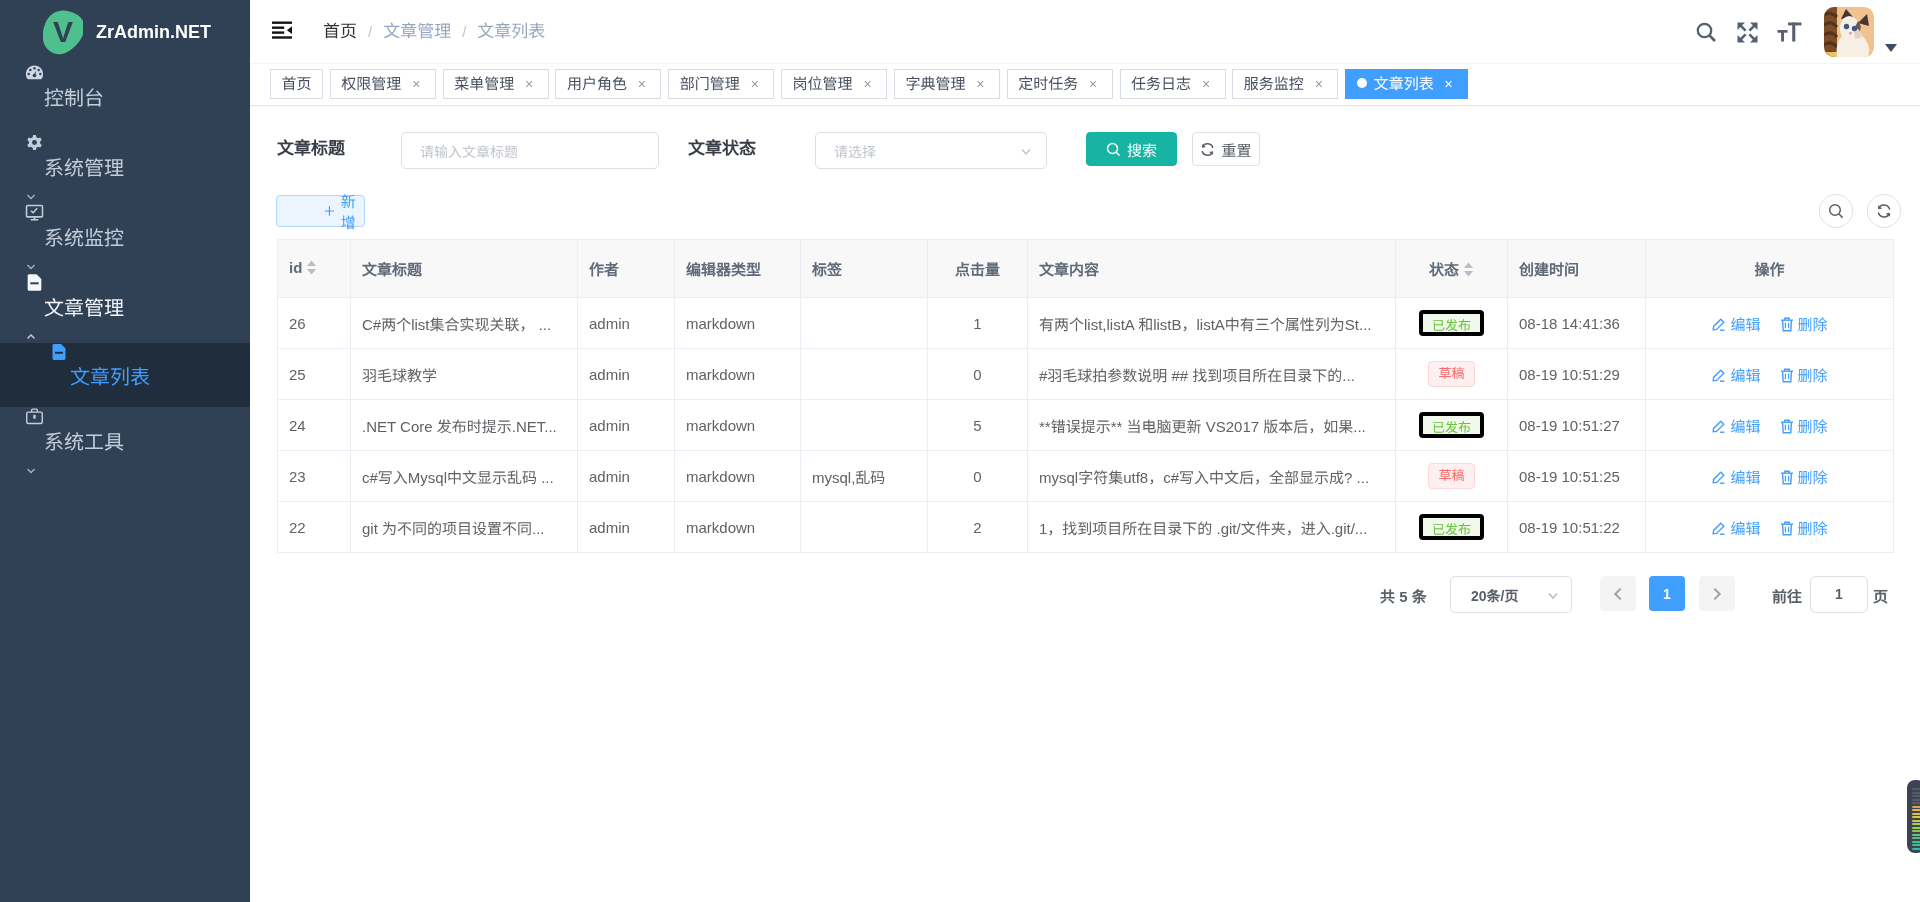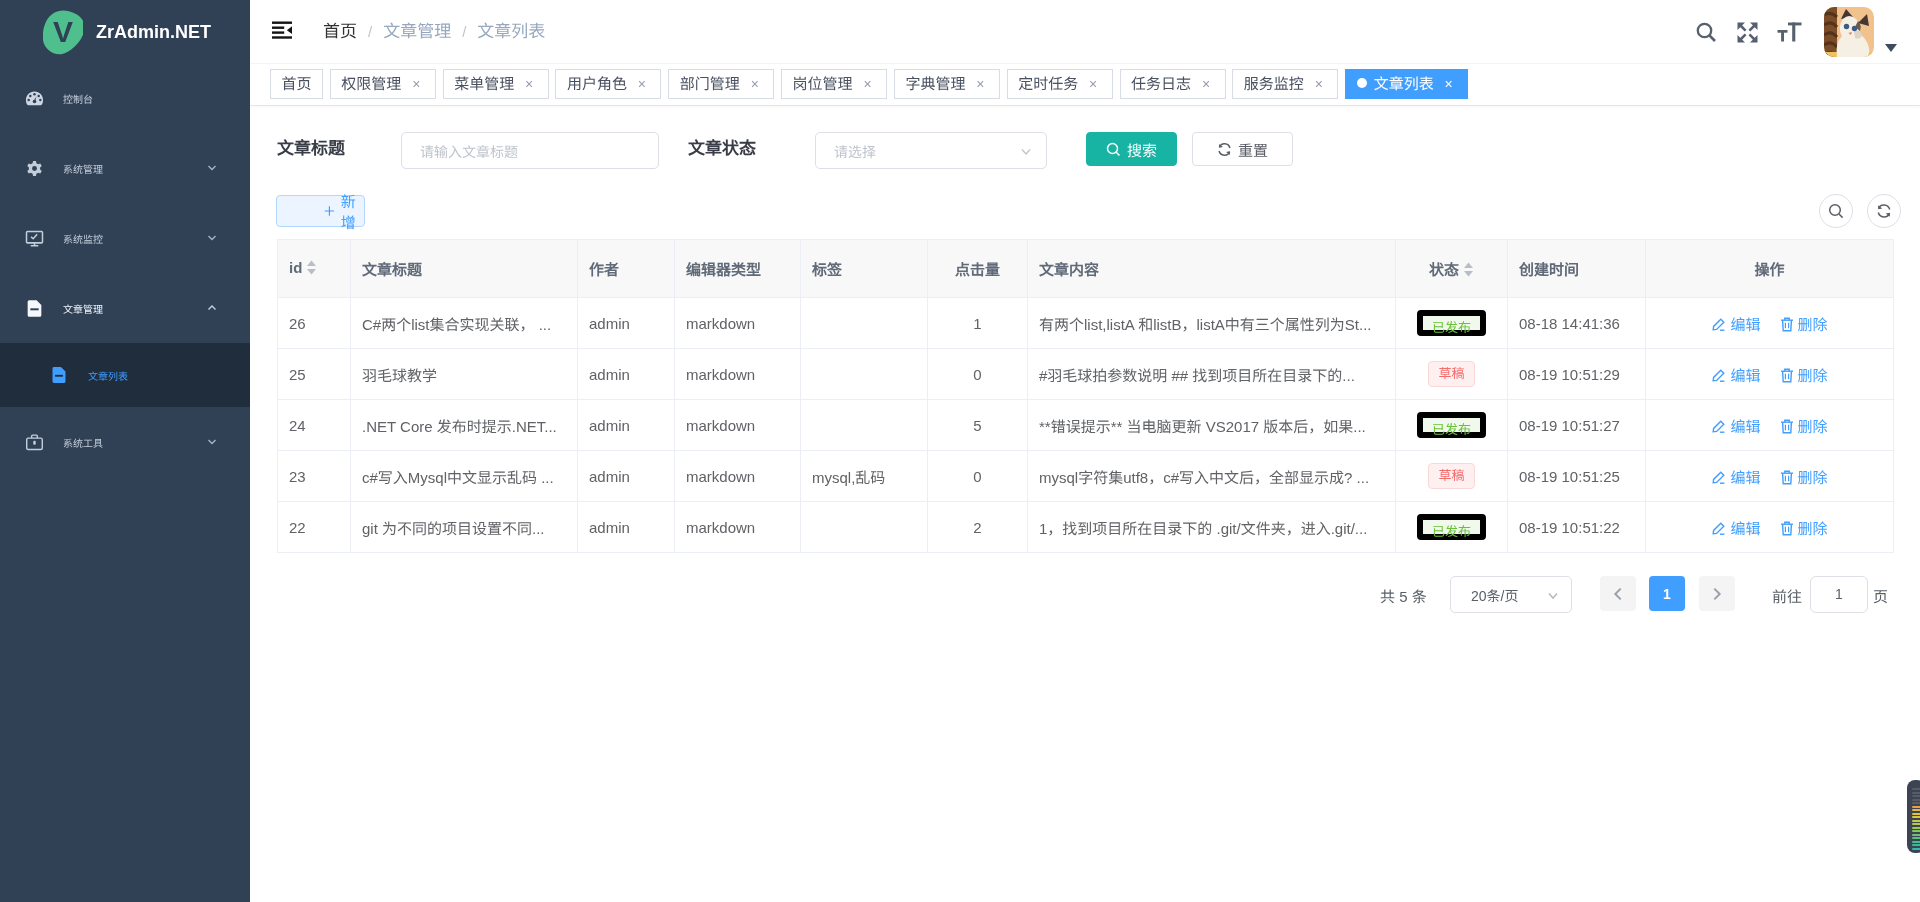--- a/index.html
+++ b/index.html
@@ -2,21 +2,21 @@
 <html lang="zh-CN"><head>
 <meta charset="utf-8">
 <title>ZrAdmin.NET</title>
 <style>
 * { margin:0; padding:0; box-sizing:border-box; }
 html,body { width:1920px; height:902px; overflow:hidden; font-family:"Liberation Sans",sans-serif; background:#fff; position:relative; }
 
 .sidebar { position:fixed; left:0; top:0; width:250px; height:902px; background:#304156; z-index:10; }
 .logo { height:65px; display:flex; align-items:center; padding-left:43px; }
 .logo-title { color:#fff; font-size:18px; font-weight:bold; margin-left:13px; }
-.menu-item { height:70px; display:flex; align-items:center; padding:0 20px 0 25px; color:#c3cdda; font-size:10px; position:relative; }
+.menu-item { height:70px; display:flex; align-items:flex-start; padding:0 20px 0 25px; color:#c3cdda; font-size:20px; position:relative;flex-direction:column; }
 .menu-item .mi-icon { width:19px; height:19px; flex:0 0 19px; }
 .menu-item .mi-text { margin-left:19px; flex:1; }
 .menu-item .mi-arrow { width:12px; height:12px; margin-right:12px; }
 .submenu { background:#1f2d3d; }
 .submenu .menu-item { height:64px; padding-left:50px; color:#409eff; }
 .submenu .mi-icon { width:18px; height:18px; flex:0 0 18px; }
 .submenu .mi-text { margin-left:20px; }
 
 .main { margin-left:250px; }
 .navbar { height:64px; background:#fff; position:relative; border-bottom:1px solid #f4f4f4;}
@@ -44,27 +44,27 @@
 .btn-plain { background:#fff; color:#5a5e66; border:1px solid #dcdfe6; }
 .btn-blue-light { background:#ecf5ff; color:#409eff; border:1px solid #b3d8ff;padding-left:47px; }
 .circle-btn { position:absolute; width:34px; height:34px; border-radius:50%; border:1px solid #dcdfe6; background:#fff; display:flex; align-items:center; justify-content:center; }
 
 .table { position:absolute; left:277px; top:239px; width:1616px; border-collapse:collapse; font-size:15px; color:#606266; table-layout:fixed; }
 .table th { background:#f8f8f9; color:#606a78; font-weight:bold; height:58px; border:1px solid #ebeef5; text-align:left; padding:0 0 0 11px; }
 .table td { height:51px; border:1px solid #ebeef5; padding:0 10px 0 11px; background:#fff; overflow:hidden; white-space:nowrap; }
 .table th.c, .table td.c { text-align:center; padding:0; }
 .sort { display:inline-block; vertical-align:-2px; margin-left:4px; }
 .status-tag { display:inline-block; height:26px; line-height:24px; padding:0 9px; border-radius:4px; font-size:13px; }
-.st-green { background:#f0f9eb; border:6px solid #000000; color:#67c23a; }
+.st-green { background:#f0f9eb; border:4px solid #000000; color:#67c23a; }
 .st-red { background:#fef0f0; border:1px solid #fbd8d8; color:#f56c6c; }
 .op { color:#409eff; }
 .op svg { vertical-align:-2px; margin-right:4px; }
 .op .gap { display:inline-block; width:19px; }
 
-.pg { position:absolute; font-size:15px; color:#5a6068; }
+.pg { position:absolute; font-size:15px; color:#5a6068;font-weight:bold; }
 .pg-select { border:1px solid #dcdfe6; border-radius:5px; display:flex; align-items:center; padding-left:20px; font-size:14px; }
 .pg-btn { background:#f4f4f5; border-radius:4px; display:flex; align-items:center; justify-content:center; }
 .pg-cur { background:#409eff; color:#fff; font-weight:bold; font-size:14px; }
 .pg-input { border:1px solid #dcdfe6; border-radius:6px; text-align:center; line-height:35px; color:#5a6068; font-size:14px; }
 
 .meter { position:fixed; right:-5px; bottom:49px; width:18px; height:73px; background:#3d4352; border-radius:8px; padding-top:8px; overflow:hidden; }
 .meter i { display:block; width:9px; height:2px; margin:0 auto 1.5px; border-radius:1px; }
 </style>
 </head>
 <body>
@@ -207,21 +207,21 @@
     <span class="flabel" style="left:277px; top:134px;">文章标题</span>
     <div class="finput" style="left:401px; top:132px; width:258px; height:37px; padding-left:18px;">请输入文章标题</div>
     <span class="flabel" style="left:688px; top:134px;">文章状态</span>
     <div class="finput" style="left:815px; top:132px; width:232px; height:37px; padding-left:18px;">请选择<svg style="position:absolute;right:14px;top:13px;" width="12" height="12" viewBox="0 0 12 12">
           <path d="M2 3.5 L6 8 L10 3.5" fill="none" stroke="#c0c4cc" stroke-width="1.4"></path>
         </svg></div>
     <div class="btn btn-teal" style="left:1086px; top:132px; width:91px; height:34px;"><svg width="15" height="15" viewBox="0 0 15 15" style="margin-right:6px;">
           <circle cx="6.5" cy="6.5" r="5" fill="none" stroke="#fff" stroke-width="1.5"></circle>
           <path d="M10.2 10.2 L13.5 13.5" stroke="#fff" stroke-width="1.5"></path>
         </svg>搜索</div>
-    <div class="btn btn-plain" style="left:1192px; top:132px; width:101px; height:34px;"><svg width="15" height="15" viewBox="0 0 15 15" style="margin-right:6px;">
+    <div class="btn btn-plain" style="left:1192px; top:132px; width:68px; height:34px;"><svg width="15" height="15" viewBox="0 0 15 15" style="margin-right:6px;">
           <path d="M12.9 6 A5.6 5.6 0 0 0 2.3 5.2 M2.1 9 A5.6 5.6 0 0 0 12.7 9.8" fill="none" stroke="#5a5e66" stroke-width="1.5"></path>
           <path d="M1.9 2 L2.4 5.8 L6 5 Z" fill="#5a5e66"></path>
           <path d="M13.1 13 L12.6 9.2 L9 10 Z" fill="#5a5e66"></path>
         </svg>重置</div>
     <div class="btn btn-blue-light" style="left:276px; top:195px; width:89px; height:32px;"><svg width="14" height="14" viewBox="0 0 14 14" style="margin-right:6px;">
           <path d="M7 1 L7 13 M1 7 L13 7" stroke="#409eff" stroke-width="1.5"></path>
         </svg>新增</div>
     <div class="circle-btn" style="left:1819px; top:194px;">
         <svg width="16" height="16" viewBox="0 0 16 16">
           <circle cx="7" cy="7" r="5.3" fill="none" stroke="#5a5e66" stroke-width="1.5"></circle>

